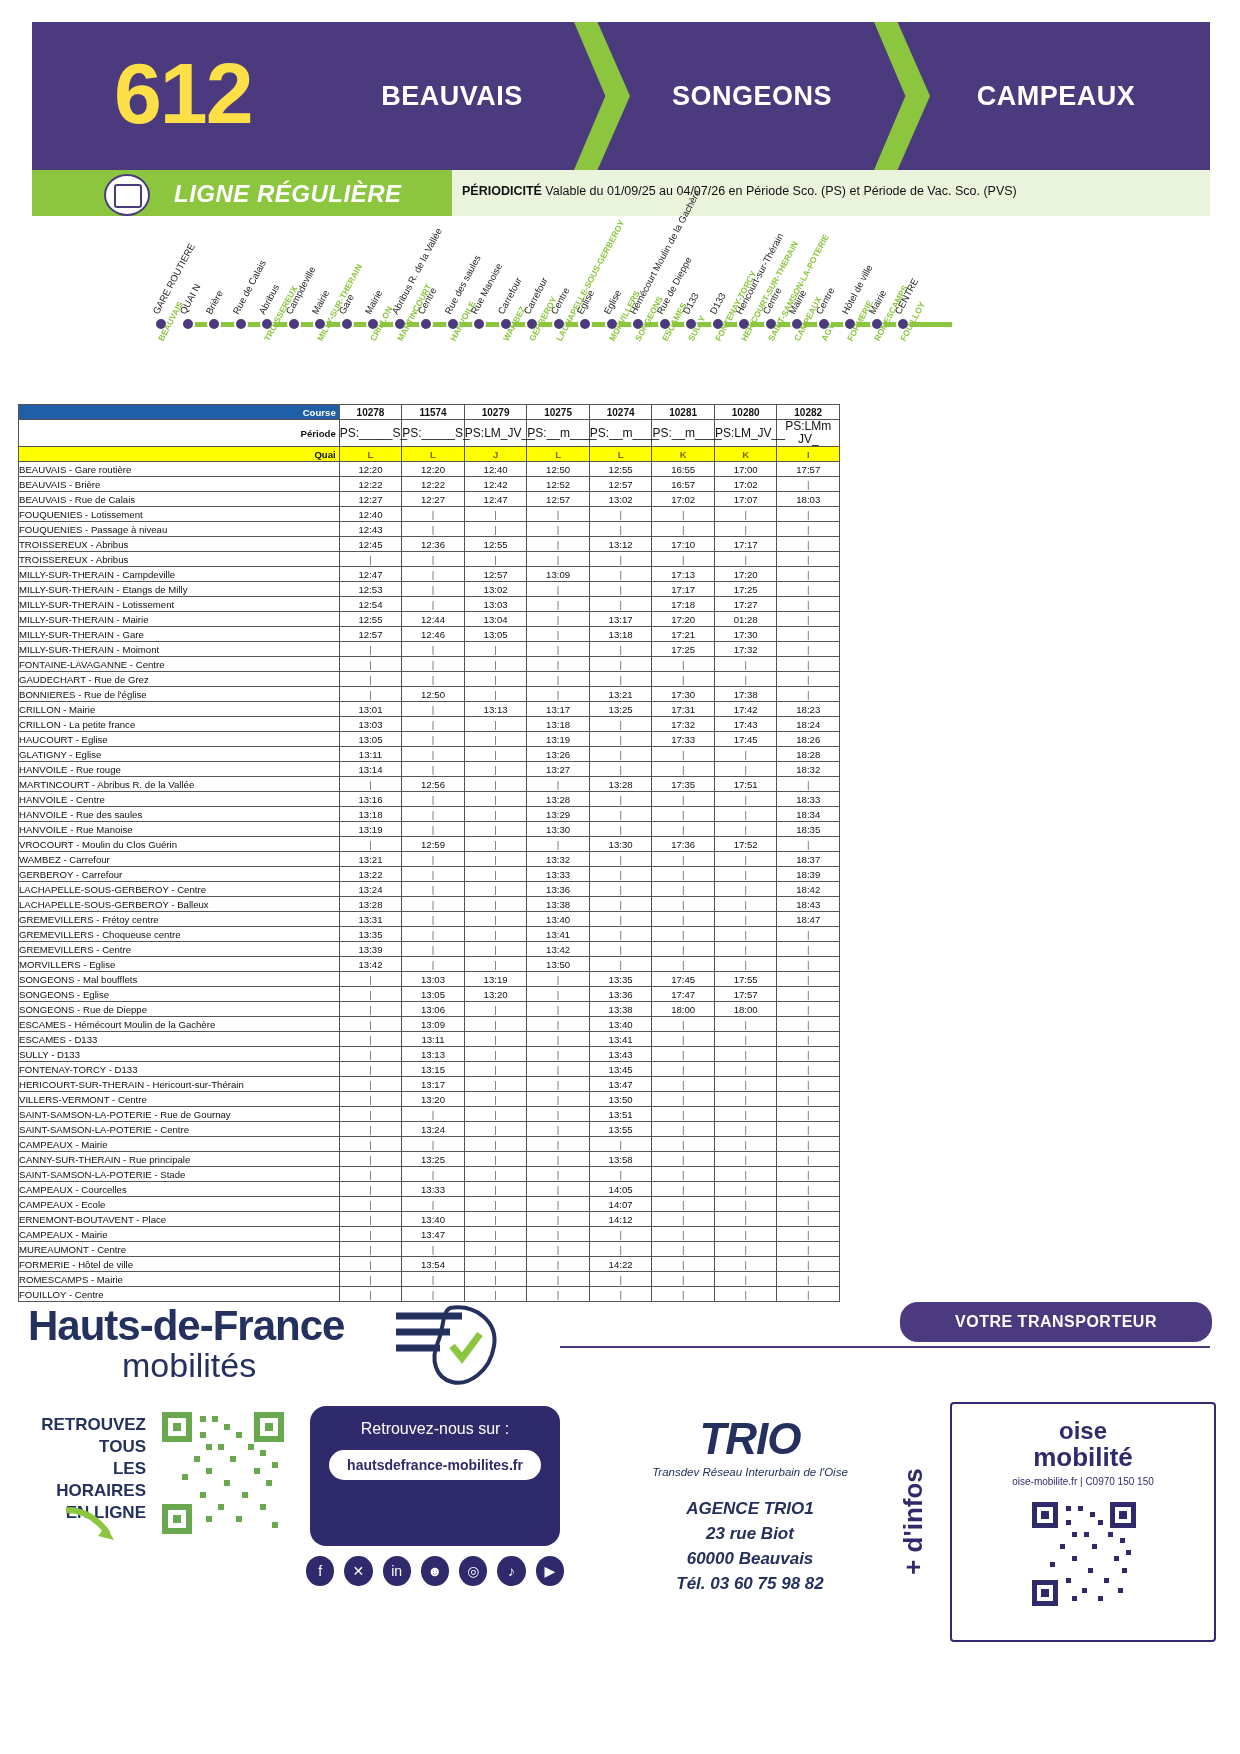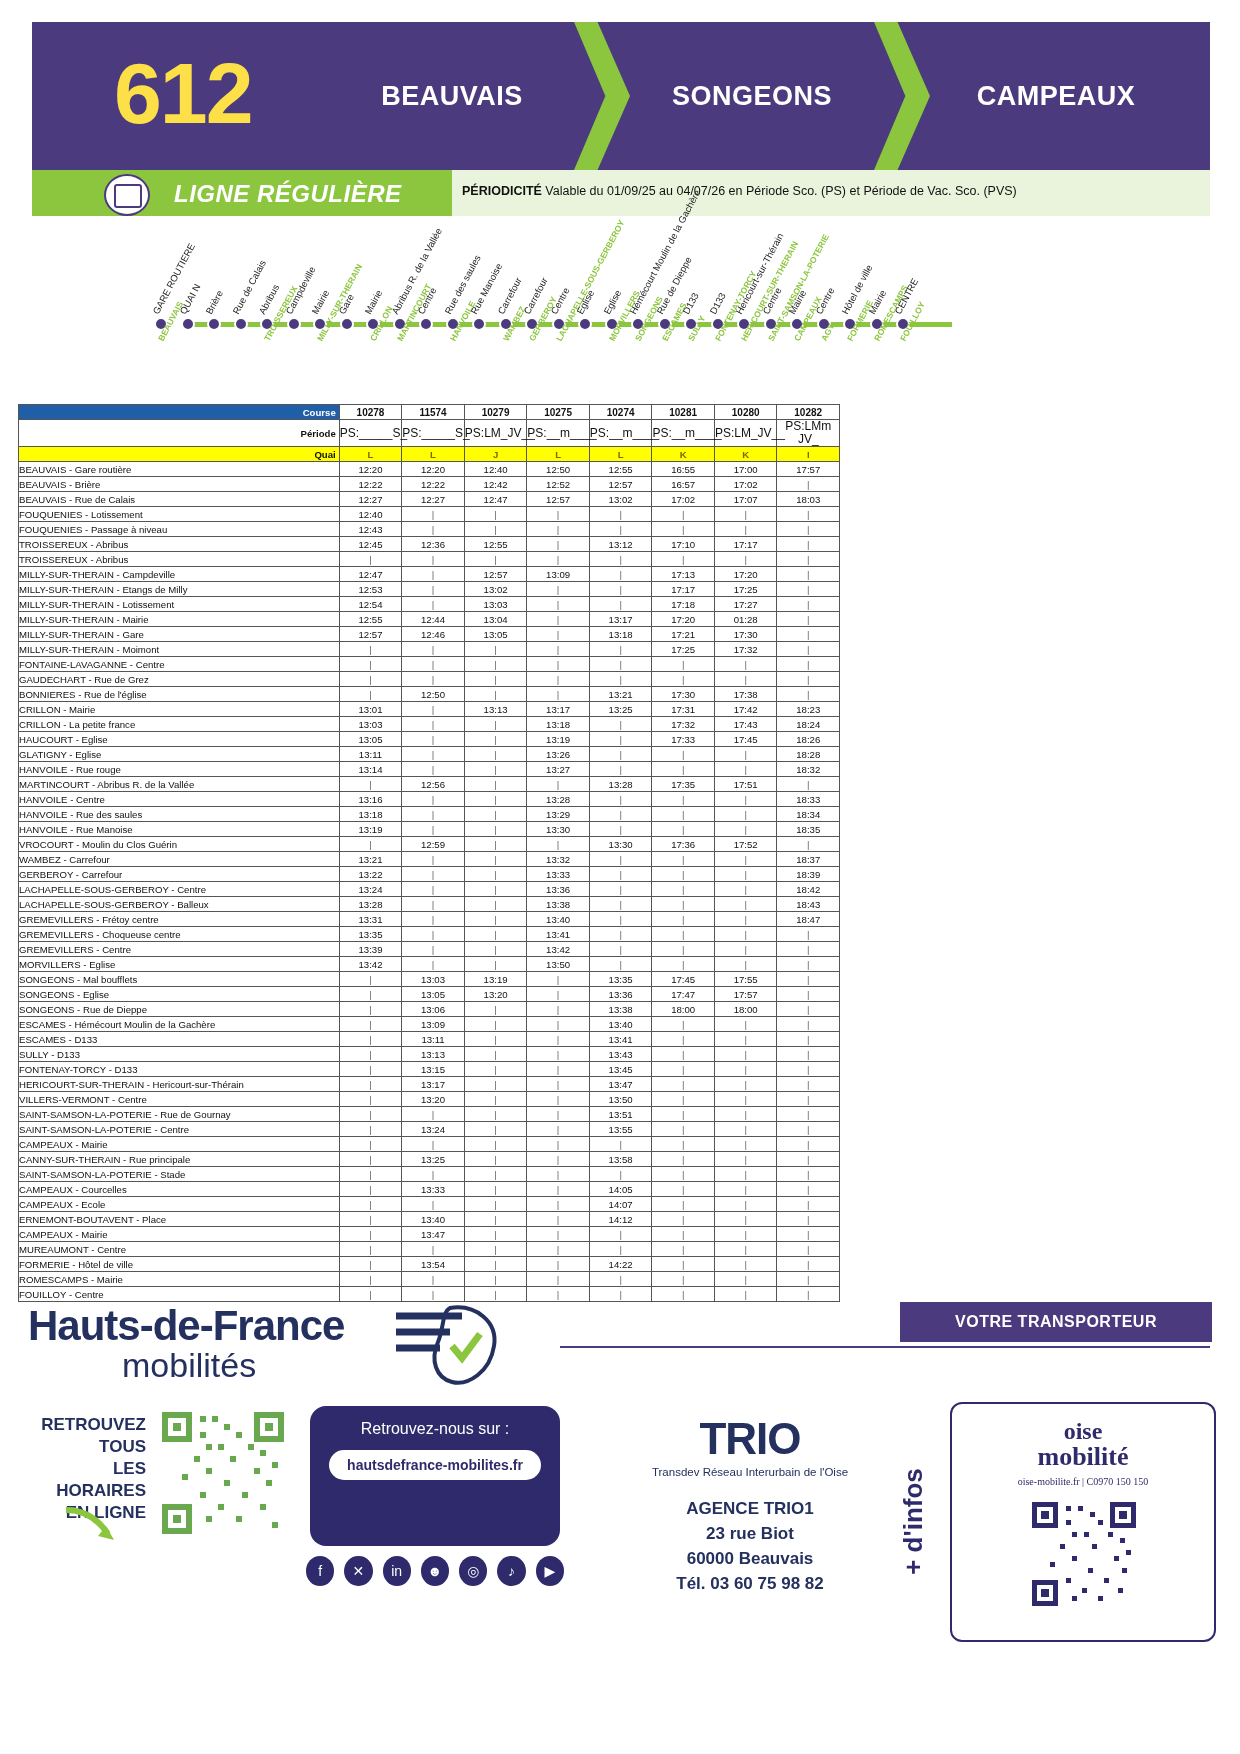--- a/index.html
+++ b/index.html
@@ -92,33 +92,33 @@
   .hdf-mark{position:absolute;left:390px;top:8px;width:112px;height:86px;}
   .retrouvez{position:absolute;left:36px;top:120px;font-size:17px;font-weight:bold;color:#24305e;line-height:22px;text-align:right;width:110px;}
   .greenarrow{position:absolute;left:62px;top:212px;width:60px;height:40px;}
   .qr{position:absolute;left:160px;top:116px;width:126px;height:126px;}
   .socialbox{position:absolute;left:310px;top:112px;width:250px;height:140px;background:#2f2a6b;border-radius:16px;}
   .socialbox .t1{color:#fff;font-size:16px;text-align:center;margin-top:14px;}
   .pill{margin:12px auto 0;width:212px;height:30px;border-radius:15px;background:#fff;display:flex;align-items:center;justify-content:center;}
   .pill span{color:#2f2a6b;font-size:14px;font-weight:bold;}
   .socials{position:absolute;left:306px;top:262px;width:258px;display:flex;gap:10px;}
   .sicon{width:30px;height:30px;border-radius:50%;background:#2f2a6b;color:#fff;font-size:14px;display:flex;align-items:center;justify-content:center;}
-  .trio{position:absolute;left:620px;top:120px;width:260px;text-align:center;}
+  .trio{position:absolute;left:620px;top:120px;width:260px;text-align:center;font-style:italic;}
   .trio-logo{font-size:44px;font-weight:bold;color:#24305e;letter-spacing:-1px;}
   .trio-sub{font-size:11.5px;color:#24305e;margin-top:2px;}
   .trio-agency{margin-top:18px;font-size:17px;font-weight:bold;color:#24305e;line-height:25px;}
-  .transporteur{position:absolute;left:900px;top:8px;width:312px;height:40px;background:#4b3a7e;display:flex;align-items:center;justify-content:center;}
+  .transporteur{position:absolute;left:900px;top:8px;width:312px;height:40px;background:#4b3a7e;display:flex;align-items:center;justify-content:center;border-radius:18px;}
   .transporteur span{color:#fff;font-weight:bold;font-size:16px;letter-spacing:0.5px;}
   .dinfos{position:absolute;left:890px;top:112px;width:46px;height:230px;}
   .dinfos span{
     display:block;transform:rotate(-90deg);transform-origin:center;
     white-space:nowrap;font-size:26px;font-weight:bold;color:#2f2a6b;
     width:230px;position:absolute;left:-92px;top:100px;text-align:center;
   }
-  .oisebox{position:absolute;left:950px;top:108px;width:262px;height:236px;border:2px solid #2f2a6b;border-radius:12px;background:#fff;font-family:Liberation Serif, serif;}
+  .oisebox{position:absolute;left:950px;top:108px;width:262px;height:236px;border:2px solid #2f2a6b;border-radius:4px;background:#fff;}
   .oise-logo{margin-top:14px;text-align:center;font-size:26px;font-weight:bold;color:#2f2a6b;line-height:26px;}
   .oise-top{font-size:24px;color:#2f2a6b;}
   .oise-url{text-align:center;font-size:10px;color:#2f2a6b;margin-top:6px;}
   .oise-qr{position:absolute;left:78px;top:96px;width:108px;height:108px;}
   .divider{position:absolute;left:560px;top:52px;width:650px;height:2px;background:#4b3a7e;}
 </style>
 </head>
 <body>
 
 <div class="page">

